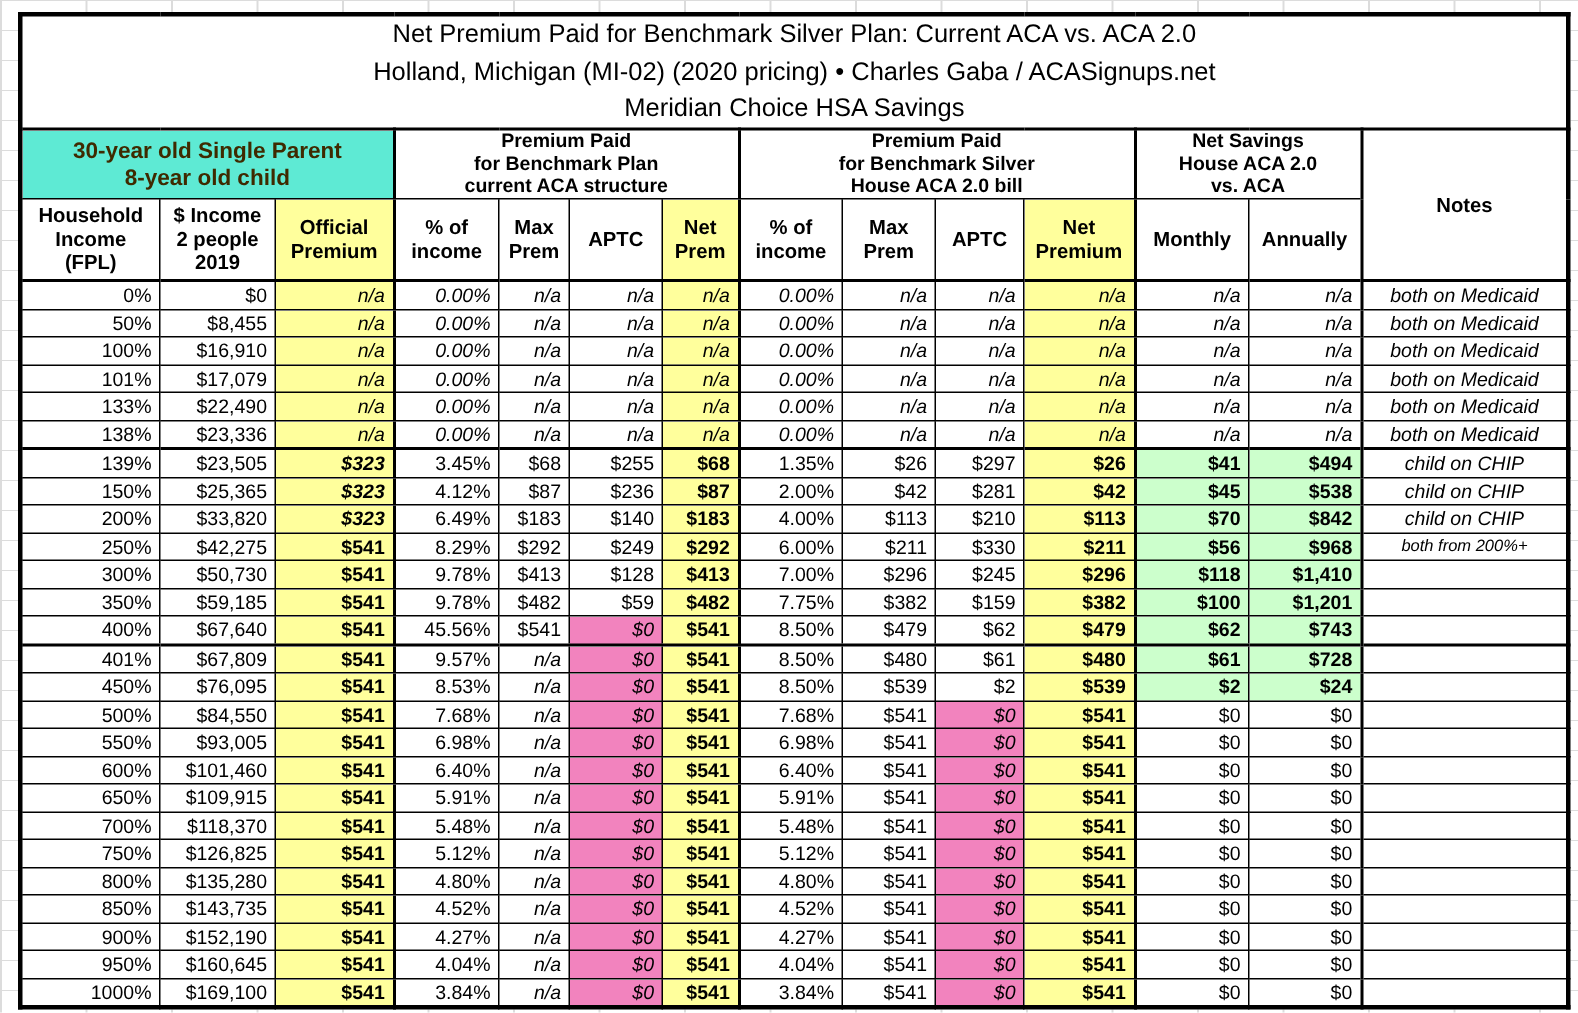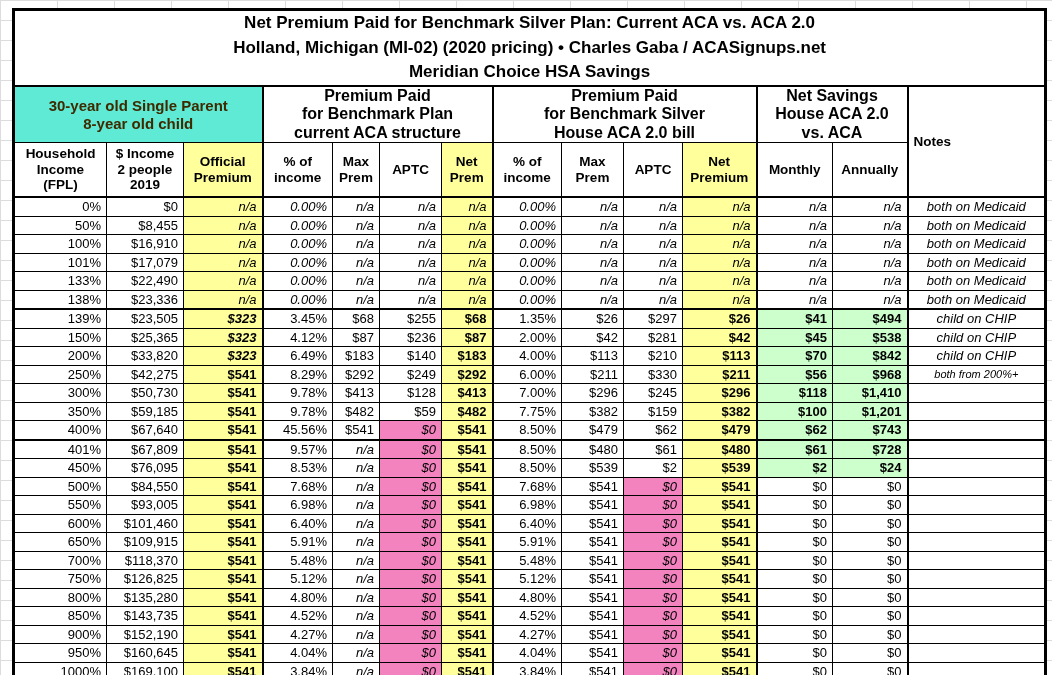--- a/index.html
+++ b/index.html
@@ -15,33 +15,33 @@
   .sheet{position:absolute;left:12px;top:8px;}
   table{
     border-collapse:collapse;table-layout:fixed;width:1032px;
     background:#fff;border:3px solid #000;
   }
   td{
     border:1px solid #000;font-size:13px;height:17.5px;
     padding:0 5px;vertical-align:middle;white-space:nowrap;overflow:hidden;
   }
   .title-cell{
-    font-weight:bold;font-size:17px;text-align:center;
+    font-weight:normal;font-size:17px;text-align:center;
     height:74px;line-height:1.45;border-bottom:2px solid #000;
   }
   .ghead{
-    font-weight:bold;font-size:16px;text-align:center;
+    font-weight:bold;font-size:13px;text-align:center;
     white-space:pre-line;line-height:1.15;height:45px;padding:0 2px;
   }
   .chead{
     font-weight:bold;font-size:13.5px;text-align:center;
     white-space:pre-line;line-height:1.15;height:53px;padding:0 2px;
     border-bottom:2px solid #000;
   }
-  .notes-head{font-weight:bold;font-size:13.5px;text-align:left;border-bottom:2px solid #000;}
+  .notes-head{font-weight:bold;font-size:13.5px;text-align:center;border-bottom:2px solid #000;}
   .orange{background:#5eead4;color:#3F2A00;font-size:15px;}
   .yellow{background:#FFFF9C;}
   .pink{background:#F283BE;}
   .green{background:#CCFFCC;margin-left:25px;}
   .num{text-align:right;}
   .b{font-weight:bold;}
   .it{font-style:italic;}
   .note{text-align:center;font-style:italic;padding:0 18px;}
   .sm{font-size:11px;font-style:italic;}
   .gsep{border-right:2.5px solid #000;}

